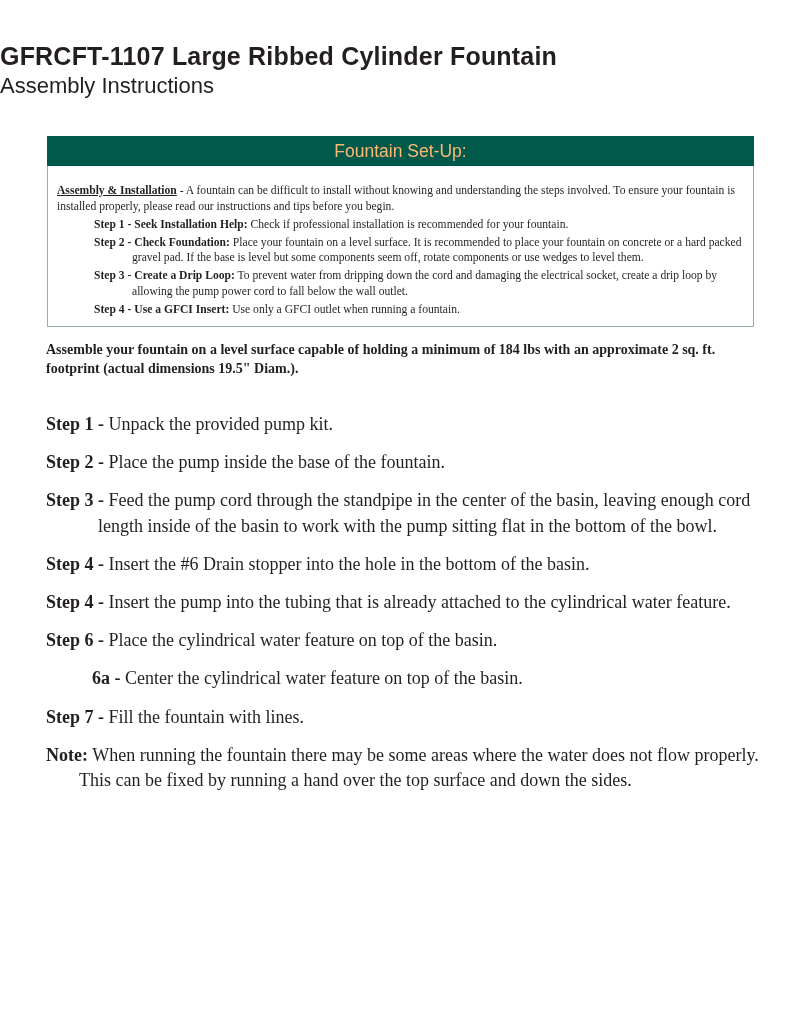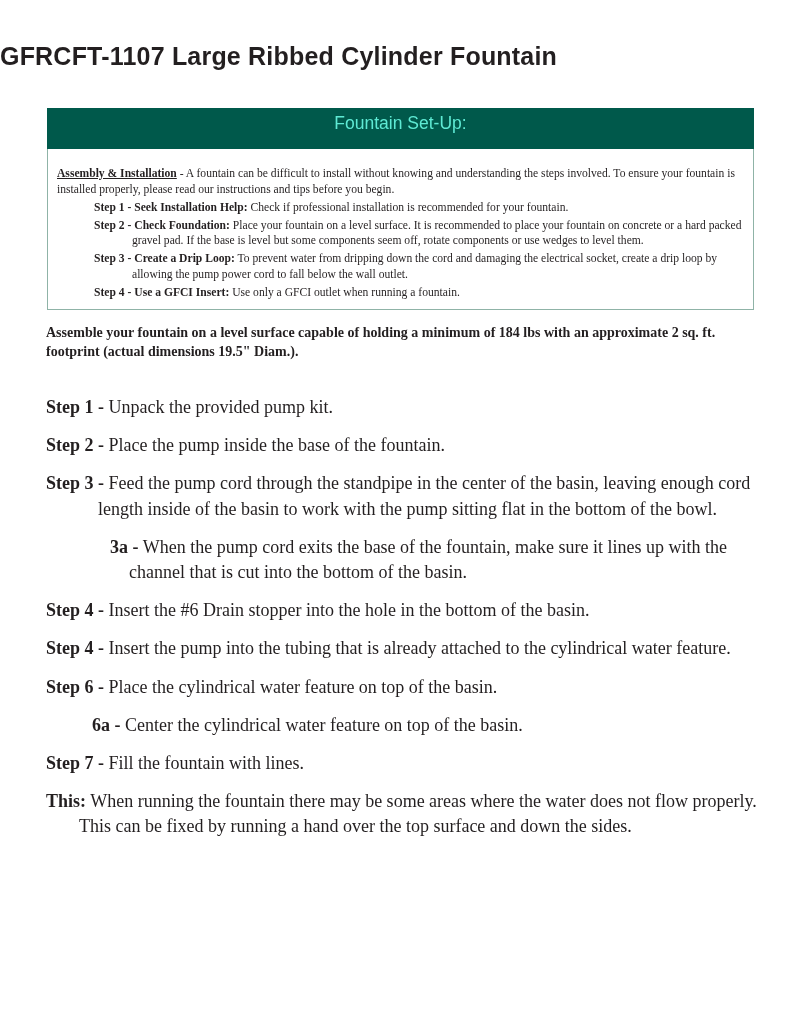--- a/index.html
+++ b/index.html
@@ -14,25 +14,25 @@
   }
   
   .doc-header { text-align: left; padding-top: 42px; font-family: "Liberation Sans", sans-serif; }
   .doc-header h1 { font-size: 25px; font-weight: bold; letter-spacing: 0.2px; }
   .doc-header h2 { font-size: 22px; font-weight: normal; margin-top: 2px; }
 
   
   .setup-section { margin: 37px 46px 0 47px; }
   .setup-bar {
     background: var(--header_bar, #00594b);
-    color: #5eead4;
+    color: #fdba74;
     font-family: "Liberation Sans", sans-serif;
     font-size: 17.5px;
     text-align: center;
-    height: 41px;
+    height: 30px;
     line-height: 30px;
   }
   .setup-box {
     border: 1.5px solid var(--box_border, #8fb3a7);
     border-top: none;
     padding: 17px 9px 9px 9px;
     font-size: 11.6px;
     line-height: 1.34;
   }
   .setup-intro { margin: 0; }
@@ -77,20 +77,21 @@
     text-indent: -33px;
   }
 </style>
 </head>
 <body>
 
 <div class="page">
 
   <div class="doc-header">
     <h1>GFRCFT-1107 Large Ribbed Cylinder Fountain</h1>
+    <h2>Assembly Instructions</h2>
   </div>
 
   <div class="setup-section">
     <div class="setup-bar">
       <span>Fountain Set-Up:</span>
     </div>
     <div class="setup-box">
       <p class="setup-intro"><span class="intro-label">Assembly &amp; Installation</span><span> - A fountain can be difficult to install without knowing and understanding the steps involved. To ensure your fountain is installed properly, please read our instructions and tips before you begin.</span></p>
       <div class="box-step"><b>Step 1 -</b> <b>Seek Installation Help:</b> <span>Check if professional installation is recommended for your fountain.</span></div>
       <div class="box-step"><b>Step 2 -</b> <b>Check Foundation:</b> <span>Place your fountain on a level surface. It is recommended to place your fountain on concrete or a hard packed gravel pad. If the base is level but some components seem off, rotate components or use wedges to level them.</span></div>
@@ -98,22 +99,21 @@
       <div class="box-step"><b>Step 4 -</b> <b>Use a GFCI Insert:</b> <span>Use only a GFCI outlet when running a fountain.</span></div>
     </div>
   </div>
 
   <p class="surface-note">Assemble your fountain on a level surface capable of holding a minimum of 184 lbs with an approximate 2 sq. ft. footprint (actual dimensions 19.5" Diam.).</p>
 
   <div class="assembly-steps">
     <div class="step"><b>Step 1 -</b> <span>Unpack the provided pump kit.</span></div>
     <div class="step"><b>Step 2 -</b> <span>Place the pump inside the base of the fountain.</span></div>
     <div class="step"><b>Step 3 -</b> <span>Feed the pump cord through the standpipe in the center of the basin, leaving enough cord length inside of the basin to work with the pump sitting flat in the bottom of the bowl.</span></div>
-    <div class="step sub-a"><b>3a -</b> <span>When the pump cord exits the base of the fountain, make sure it lines up with the channel that is cut into the bottom of the basin.</span></div>
     <div class="step"><b>Step 4 -</b> <span>Insert the #6 Drain stopper into the hole in the bottom of the basin.</span></div>
     <div class="step"><b>Step 4 -</b> <span>Insert the pump into the tubing that is already attached to the cylindrical water feature.</span></div>
     <div class="step"><b>Step 6 -</b> <span>Place the cylindrical water feature on top of the basin.</span></div>
     <div class="step sub-b"><b>6a -</b> <span>Center the cylindrical water feature on top of the basin.</span></div>
     <div class="step"><b>Step 7 -</b> <span>Fill the fountain with lines.</span></div>
-    <div class="step note"><b>This:</b> <span>When running the fountain there may be some areas where the water does not flow properly. This can be fixed by running a hand over the top surface and down the sides.</span></div>
+    <div class="step note"><b>Note:</b> <span>When running the fountain there may be some areas where the water does not flow properly. This can be fixed by running a hand over the top surface and down the sides.</span></div>
   </div>
 
 </div>
 
 </body></html>

